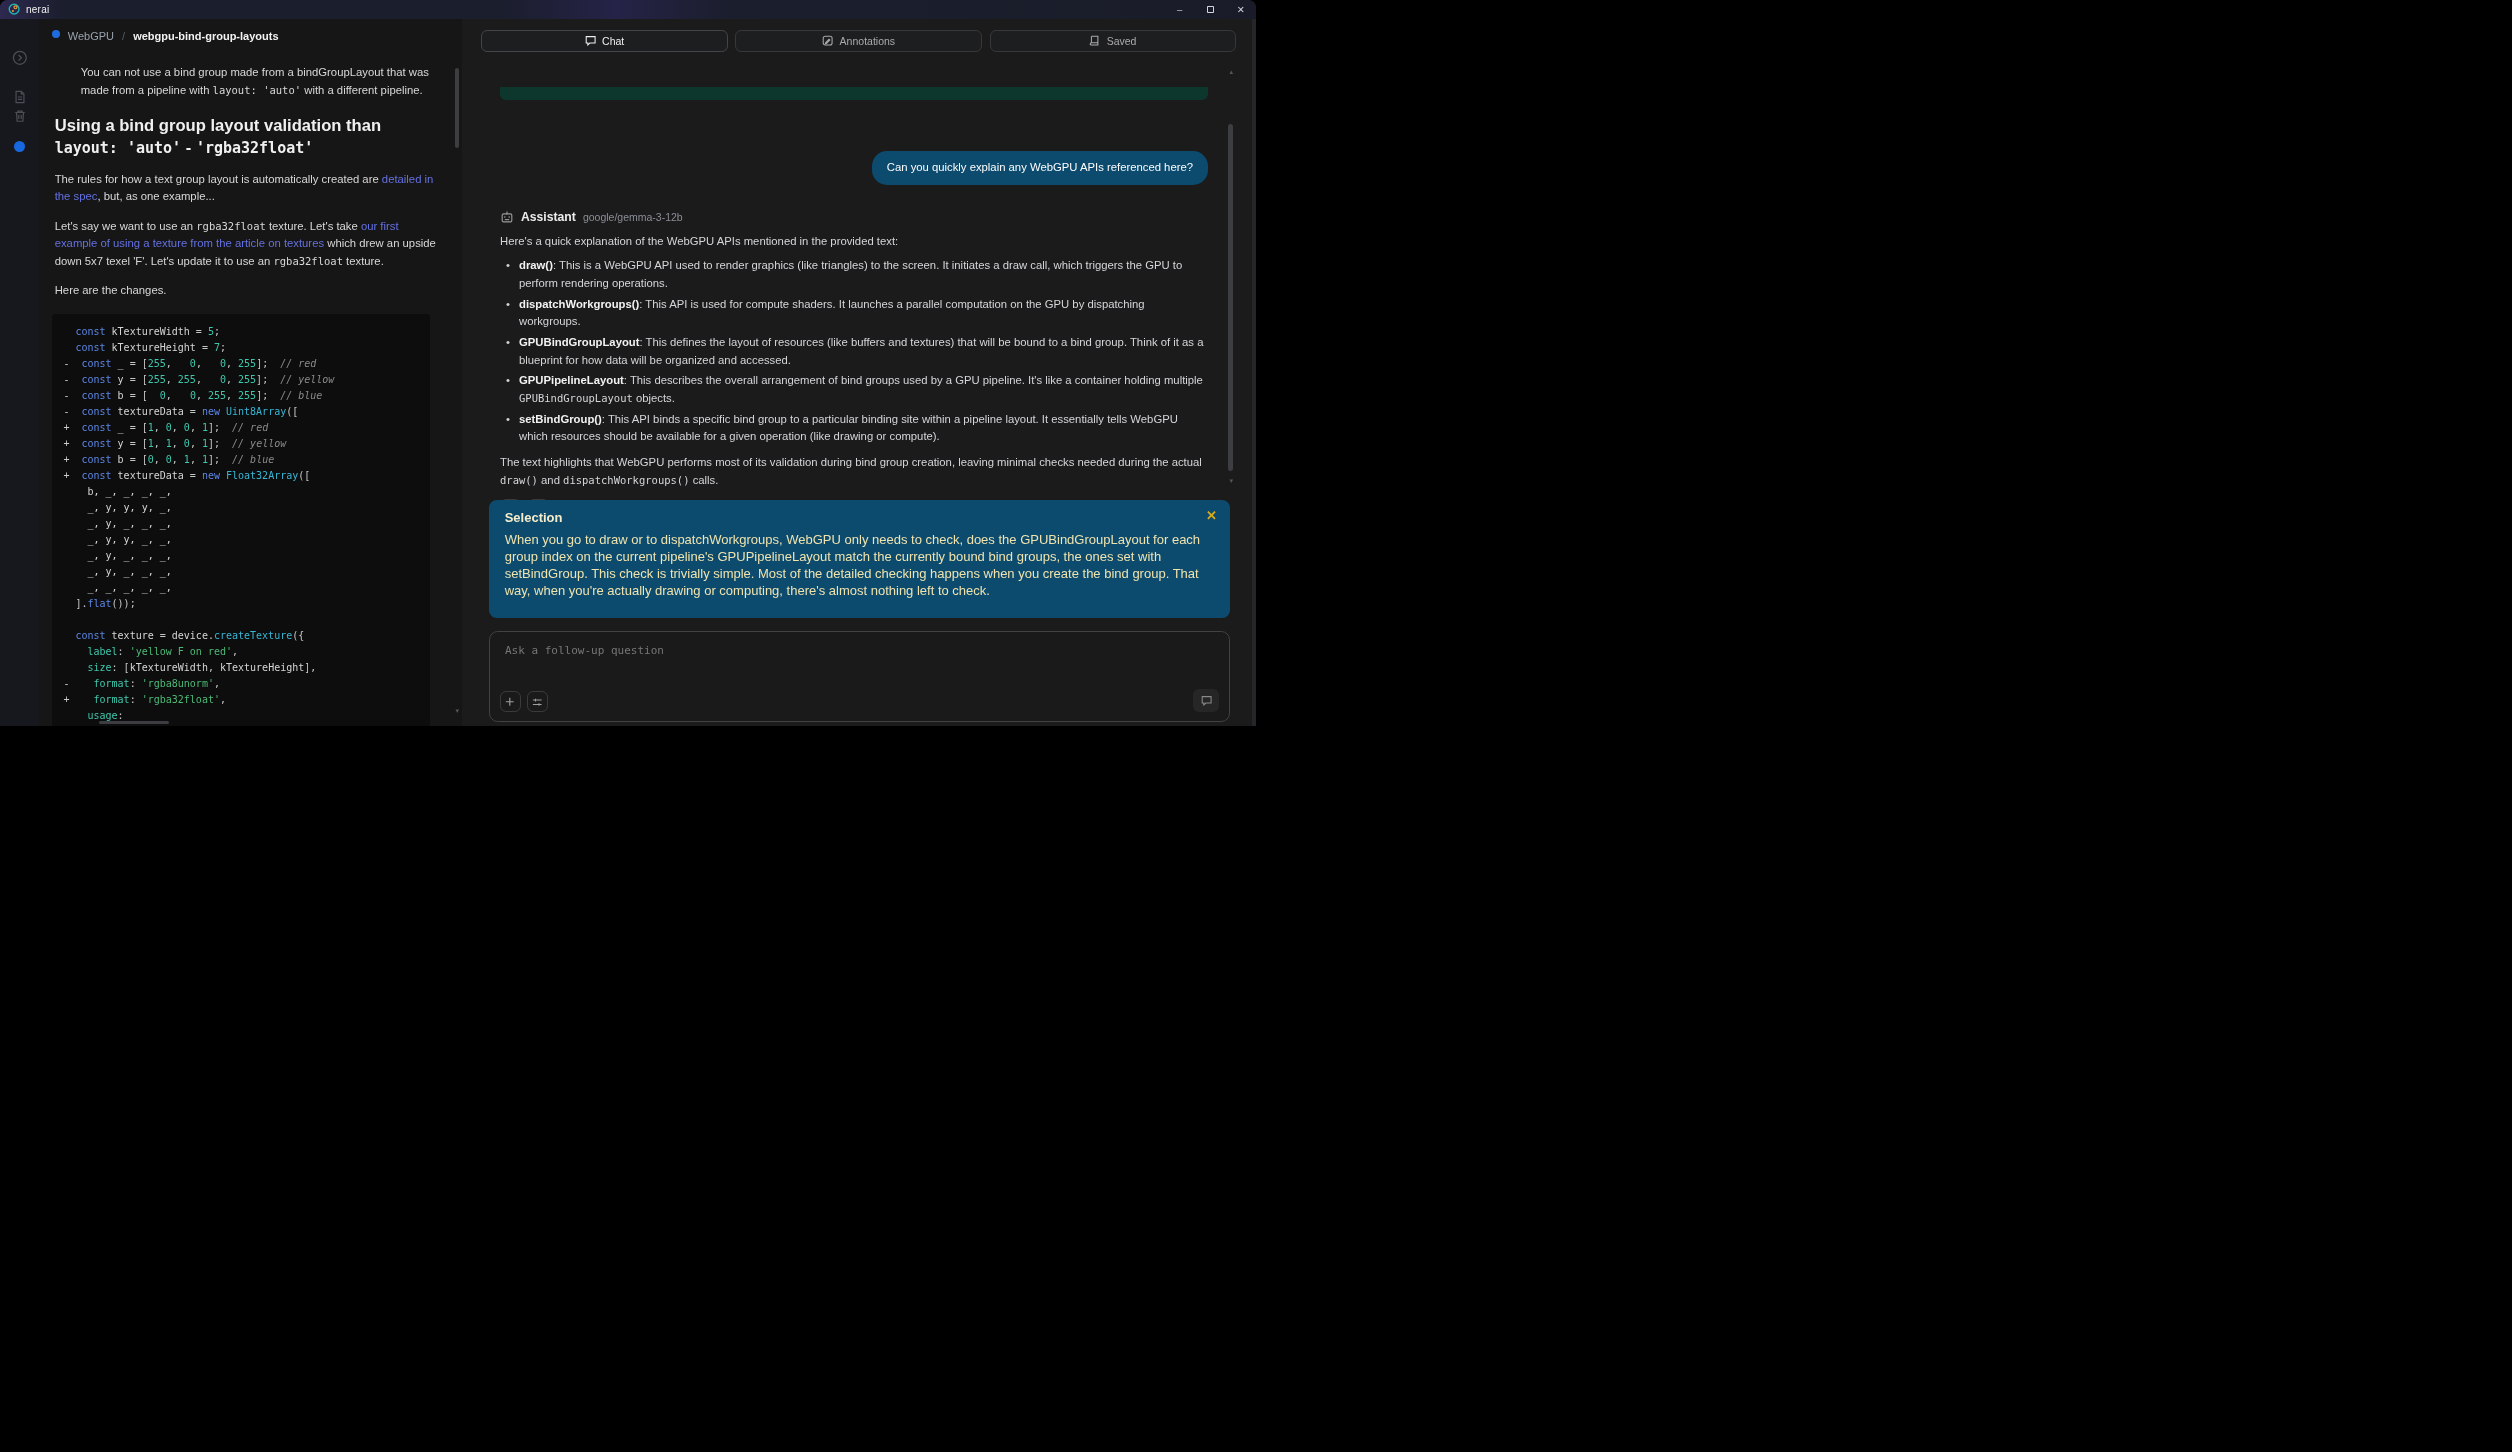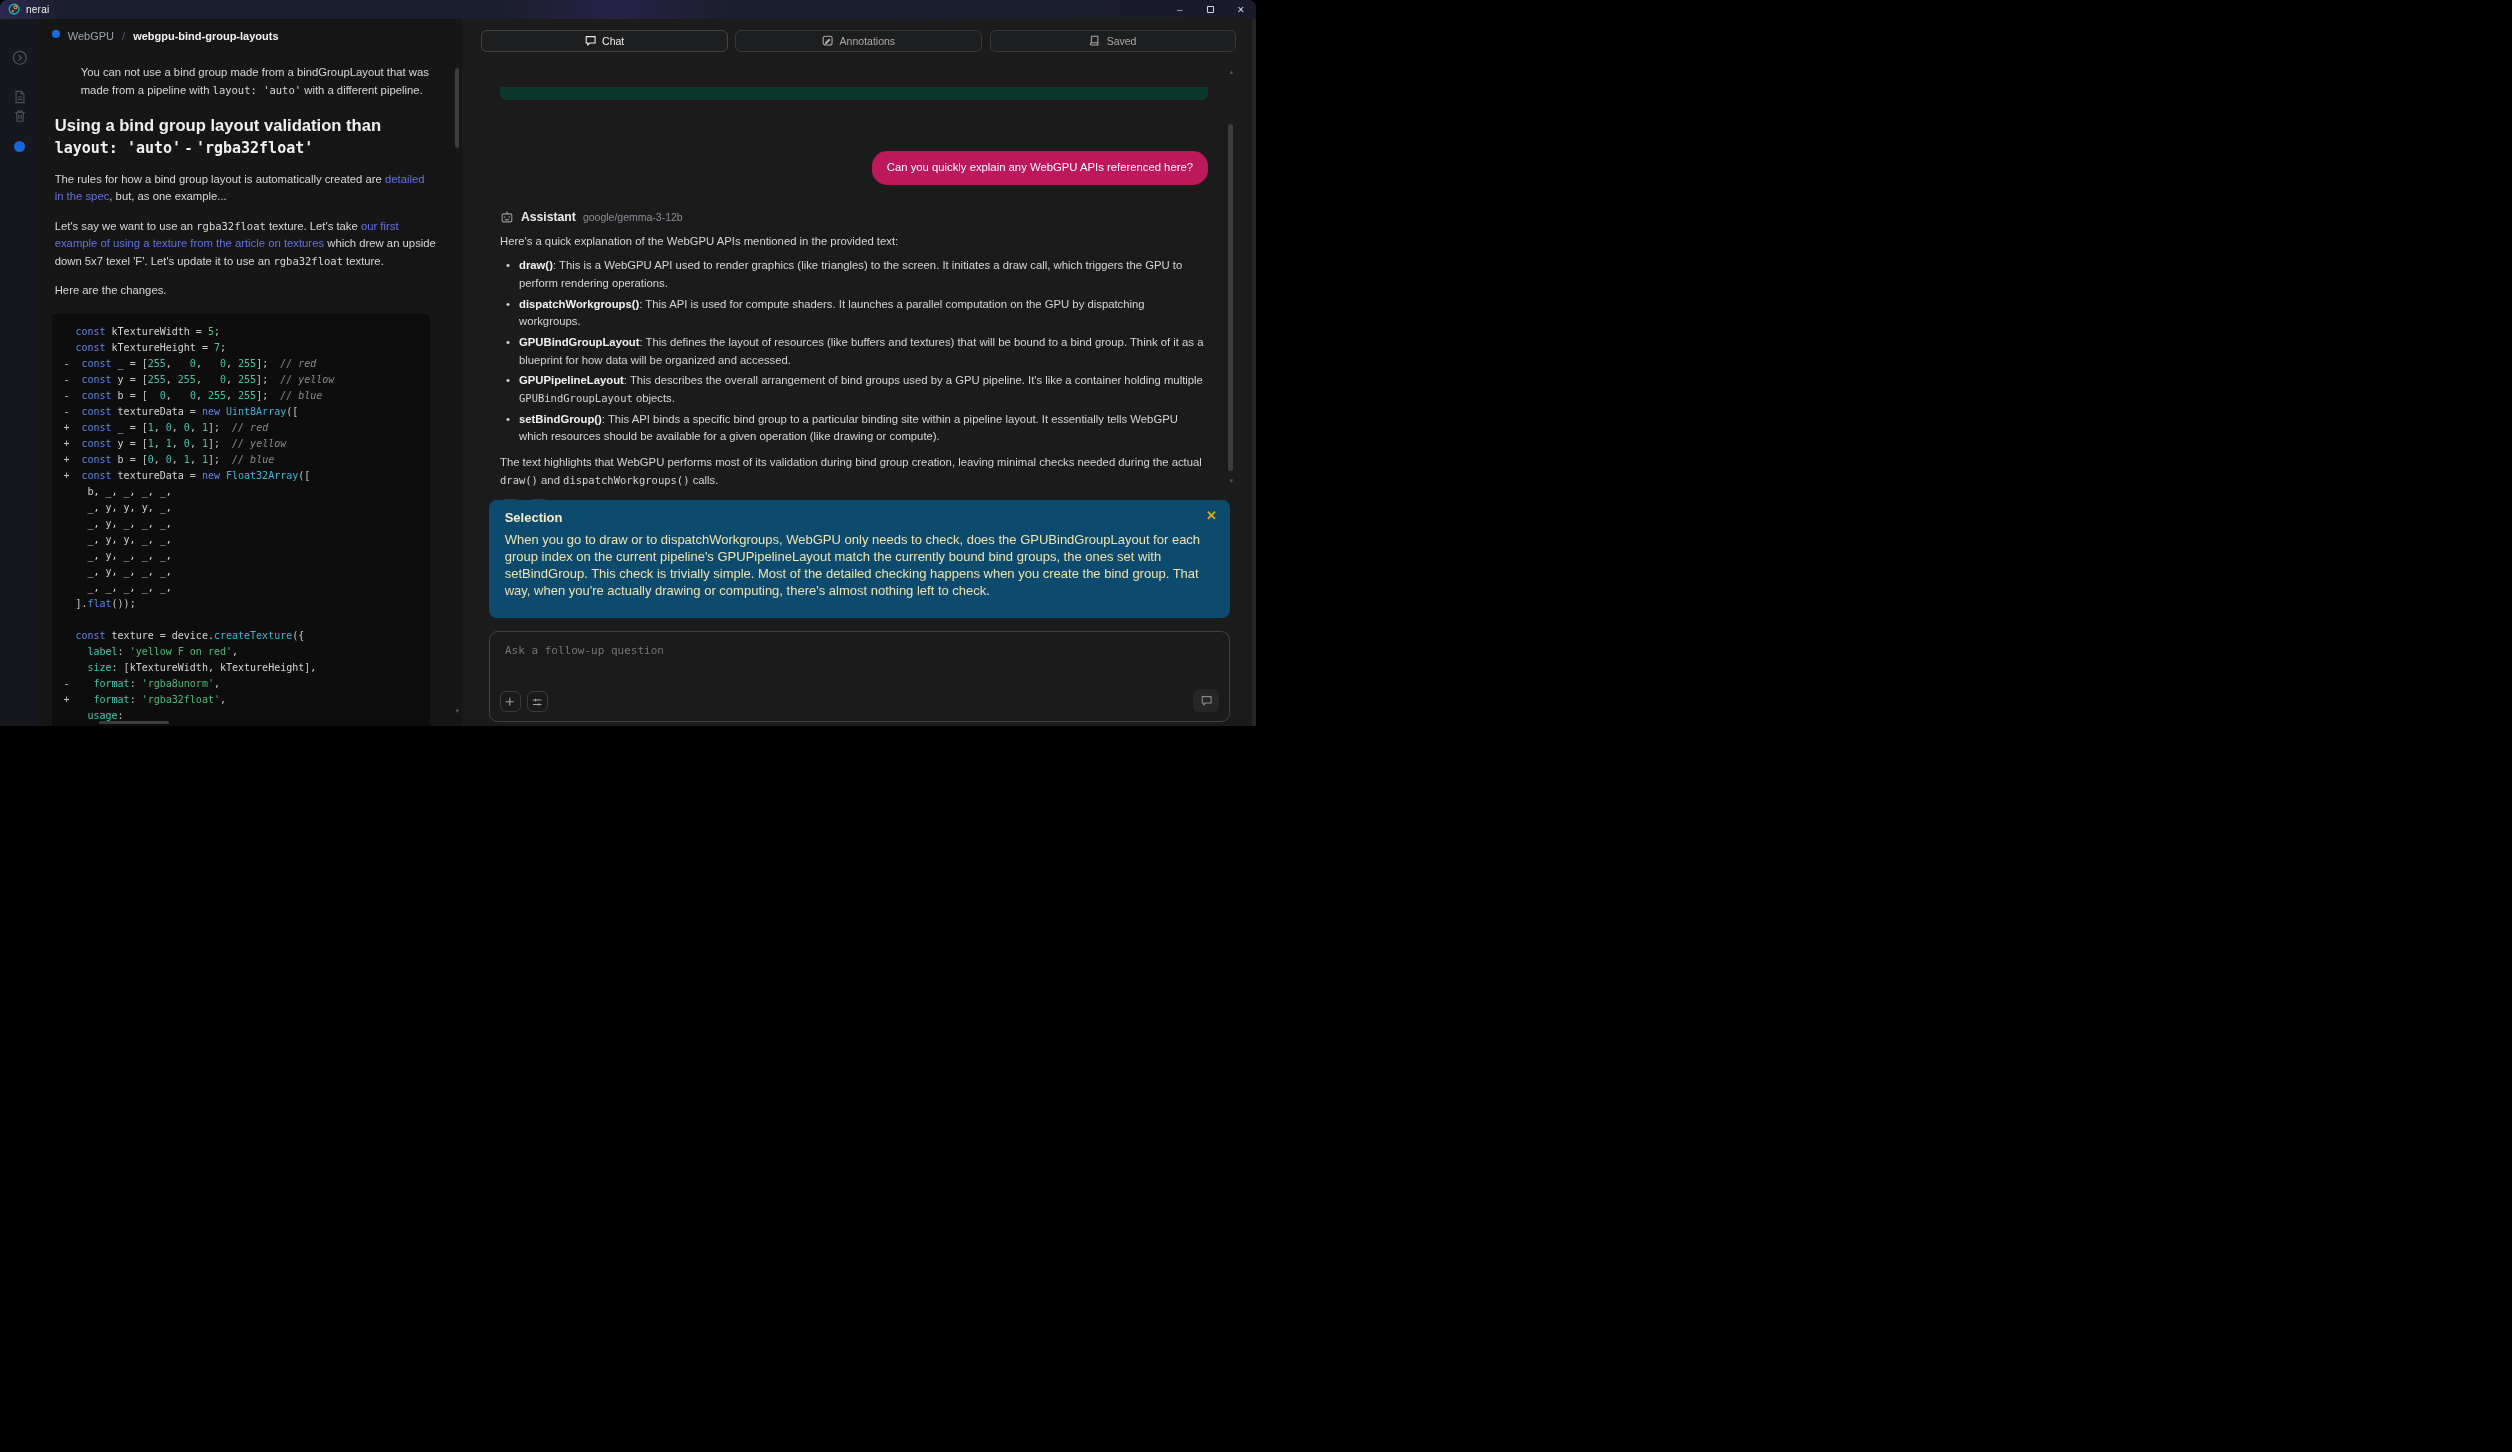--- a/index.html
+++ b/index.html
@@ -59,21 +59,21 @@
 
   .tabs { position:absolute; top:10.5px; left:18.3px; right:20px; display:flex; gap:7.8px; }
   .tab { flex:1; height:22.6px; background:#1d1e20; border:0.9px solid #37383b; border-radius:6.1px;
          display:flex; align-items:center; justify-content:center; gap:6.1px; color:#ababab; font-size:10.5px; cursor:pointer; }
   .tab.active { color:#efefef; border-color:#44454a; }
   .tab svg { flex:none; }
 
   .messages { position:absolute; top:57px; left:37px; width:708px; height:436px; overflow:hidden; }
   .green-bar { margin-top:10.5px; height:13px; width:100%; background:#0d372d; border-radius:0 0 6.1px 6.1px; }
   .bubble-row { display:flex; justify-content:flex-end; margin-top:51px; }
-  .user-bubble { background:#be185d; color:#fdfdfd; font-size:11.3px; line-height:15.7px;
+  .user-bubble { background:#0c4a6e; color:#fdfdfd; font-size:11.3px; line-height:15.7px;
                  padding:9.6px 15px; border-radius:15px; max-width:62%; }
   .asst-head { display:flex; align-items:center; gap:7px; margin-top:25px; color:#9a9a9a; }
   .asst-name { color:#ededed; font-size:12.2px; font-weight:700; }
   .asst-model { color:#8a8f96; font-size:10.5px; }
   .asst-p { color:#d4d6d8; font-size:11.3px; line-height:17.4px; margin-top:8.7px; }
   .bullets { list-style:none; margin-top:7px; }
   .bullets li { position:relative; padding-left:19px; color:#d4d6d8; font-size:11.3px; line-height:17.4px; margin-top:3.5px; }
   .bullets li::before { content:"•"; position:absolute; left:6.1px; color:#d4d6d8; }
   .msg-actions { display:flex; gap:7px; margin-top:9.6px; }
   .icon-btn { width:21px; height:21px; border:0.9px solid #3a3b3d; border-radius:6.1px; background:transparent;
@@ -153,21 +153,21 @@
   <section class="doc-panel">
     <header class="doc-head">
       <span class="doc-dot"></span>
       <span class="crumb-project">WebGPU</span>
       <span class="crumb-sep">/</span>
       <span class="crumb-page">webgpu-bind-group-layouts</span>
     </header>
     <div class="doc-content">
       <p class="doc-p indent"><span class="sg-text">You can not use a bind group made from a bindGroupLayout that was made from a pipeline with </span><span class="sg-code">layout: 'auto'</span><span class="sg-text"> with a different pipeline.</span></p>
       <h2 class="doc-h2"><span class="sg-text">Using a bind group layout validation than </span><span class="sg-code">layout: 'auto'</span><span class="sg-text"> - </span><span class="sg-code">'rgba32float'</span></h2>
-      <p class="doc-p"><span class="sg-text">The rules for how a bind group layout is automatically created are </span><span class="sg-link">detailed in the spec</span><span class="sg-text">, but, as one example...</span></p>
+      <p class="doc-p"><span class="sg-text">The rules for how a text group layout is automatically created are </span><span class="sg-link">detailed in the spec</span><span class="sg-text">, but, as one example...</span></p>
       <p class="doc-p"><span class="sg-text">Let's say we want to use an </span><span class="sg-code">rgba32float</span><span class="sg-text"> texture. Let's take </span><span class="sg-link">our first example of using a texture from the article on textures</span><span class="sg-text"> which drew an upside down 5x7 texel 'F'. Let's update it to use an </span><span class="sg-code">rgba32float</span><span class="sg-text"> texture.</span></p>
       <p class="doc-p"><span class="sg-text">Here are the changes.</span></p>
       <pre class="codeblock"><div class="code-line"><span class="tk-pu">  </span><span class="tk-kw">const</span><span class="tk-id"> kTextureWidth </span><span class="tk-pu">= </span><span class="tk-nu">5</span><span class="tk-pu">;</span></div><div class="code-line"><span class="tk-pu">  </span><span class="tk-kw">const</span><span class="tk-id"> kTextureHeight </span><span class="tk-pu">= </span><span class="tk-nu">7</span><span class="tk-pu">;</span></div><div class="code-line"><span class="tk-dm">-</span><span class="tk-pu">  </span><span class="tk-kw">const</span><span class="tk-id"> _ </span><span class="tk-pu">= [</span><span class="tk-nu">255</span><span class="tk-pu">,   </span><span class="tk-nu">0</span><span class="tk-pu">,   </span><span class="tk-nu">0</span><span class="tk-pu">, </span><span class="tk-nu">255</span><span class="tk-pu">];  </span><span class="tk-co">// red</span></div><div class="code-line"><span class="tk-dm">-</span><span class="tk-pu">  </span><span class="tk-kw">const</span><span class="tk-id"> y </span><span class="tk-pu">= [</span><span class="tk-nu">255</span><span class="tk-pu">, </span><span class="tk-nu">255</span><span class="tk-pu">,   </span><span class="tk-nu">0</span><span class="tk-pu">, </span><span class="tk-nu">255</span><span class="tk-pu">];  </span><span class="tk-co">// yellow</span></div><div class="code-line"><span class="tk-dm">-</span><span class="tk-pu">  </span><span class="tk-kw">const</span><span class="tk-id"> b </span><span class="tk-pu">= [  </span><span class="tk-nu">0</span><span class="tk-pu">,   </span><span class="tk-nu">0</span><span class="tk-pu">, </span><span class="tk-nu">255</span><span class="tk-pu">, </span><span class="tk-nu">255</span><span class="tk-pu">];  </span><span class="tk-co">// blue</span></div><div class="code-line"><span class="tk-dm">-</span><span class="tk-pu">  </span><span class="tk-kw">const</span><span class="tk-id"> textureData </span><span class="tk-pu">= </span><span class="tk-kw">new</span><span class="tk-id"> </span><span class="tk-cl">Uint8Array</span><span class="tk-pu">([</span></div><div class="code-line"><span class="tk-dp">+</span><span class="tk-pu">  </span><span class="tk-kw">const</span><span class="tk-id"> _ </span><span class="tk-pu">= [</span><span class="tk-nu">1</span><span class="tk-pu">, </span><span class="tk-nu">0</span><span class="tk-pu">, </span><span class="tk-nu">0</span><span class="tk-pu">, </span><span class="tk-nu">1</span><span class="tk-pu">];  </span><span class="tk-co">// red</span></div><div class="code-line"><span class="tk-dp">+</span><span class="tk-pu">  </span><span class="tk-kw">const</span><span class="tk-id"> y </span><span class="tk-pu">= [</span><span class="tk-nu">1</span><span class="tk-pu">, </span><span class="tk-nu">1</span><span class="tk-pu">, </span><span class="tk-nu">0</span><span class="tk-pu">, </span><span class="tk-nu">1</span><span class="tk-pu">];  </span><span class="tk-co">// yellow</span></div><div class="code-line"><span class="tk-dp">+</span><span class="tk-pu">  </span><span class="tk-kw">const</span><span class="tk-id"> b </span><span class="tk-pu">= [</span><span class="tk-nu">0</span><span class="tk-pu">, </span><span class="tk-nu">0</span><span class="tk-pu">, </span><span class="tk-nu">1</span><span class="tk-pu">, </span><span class="tk-nu">1</span><span class="tk-pu">];  </span><span class="tk-co">// blue</span></div><div class="code-line"><span class="tk-dp">+</span><span class="tk-pu">  </span><span class="tk-kw">const</span><span class="tk-id"> textureData </span><span class="tk-pu">= </span><span class="tk-kw">new</span><span class="tk-id"> </span><span class="tk-cl">Float32Array</span><span class="tk-pu">([</span></div><div class="code-line"><span class="tk-id">    b, _, _, _, _,</span></div><div class="code-line"><span class="tk-id">    _, y, y, y, _,</span></div><div class="code-line"><span class="tk-id">    _, y, _, _, _,</span></div><div class="code-line"><span class="tk-id">    _, y, y, _, _,</span></div><div class="code-line"><span class="tk-id">    _, y, _, _, _,</span></div><div class="code-line"><span class="tk-id">    _, y, _, _, _,</span></div><div class="code-line"><span class="tk-id">    _, _, _, _, _,</span></div><div class="code-line"><span class="tk-pu">  ].</span><span class="tk-mb">flat</span><span class="tk-pu">());</span></div><div class="code-line"> </div><div class="code-line"><span class="tk-pu">  </span><span class="tk-kw">const</span><span class="tk-id"> texture </span><span class="tk-pu">= </span><span class="tk-id">device</span><span class="tk-pu">.</span><span class="tk-cl">createTexture</span><span class="tk-pu">({</span></div><div class="code-line"><span class="tk-pu">    </span><span class="tk-pr">label</span><span class="tk-pu">: </span><span class="tk-st">'yellow F on red'</span><span class="tk-pu">,</span></div><div class="code-line"><span class="tk-pu">    </span><span class="tk-pr">size</span><span class="tk-pu">: [</span><span class="tk-id">kTextureWidth</span><span class="tk-pu">, </span><span class="tk-id">kTextureHeight</span><span class="tk-pu">],</span></div><div class="code-line"><span class="tk-dm">-</span><span class="tk-pu">    </span><span class="tk-pr">format</span><span class="tk-pu">: </span><span class="tk-st">'rgba8unorm'</span><span class="tk-pu">,</span></div><div class="code-line"><span class="tk-dp">+</span><span class="tk-pu">    </span><span class="tk-pr">format</span><span class="tk-pu">: </span><span class="tk-st">'rgba32float'</span><span class="tk-pu">,</span></div><div class="code-line"><span class="tk-pu">    </span><span class="tk-pr">usage</span><span class="tk-pu">:</span></div><div class="code-line"></div></pre>
     </div>
     <div class="doc-vthumb"></div>
     <div class="doc-vdown">▼</div>
     <div class="doc-hbar"></div>
   </section>
 
   <section class="chat-panel">

